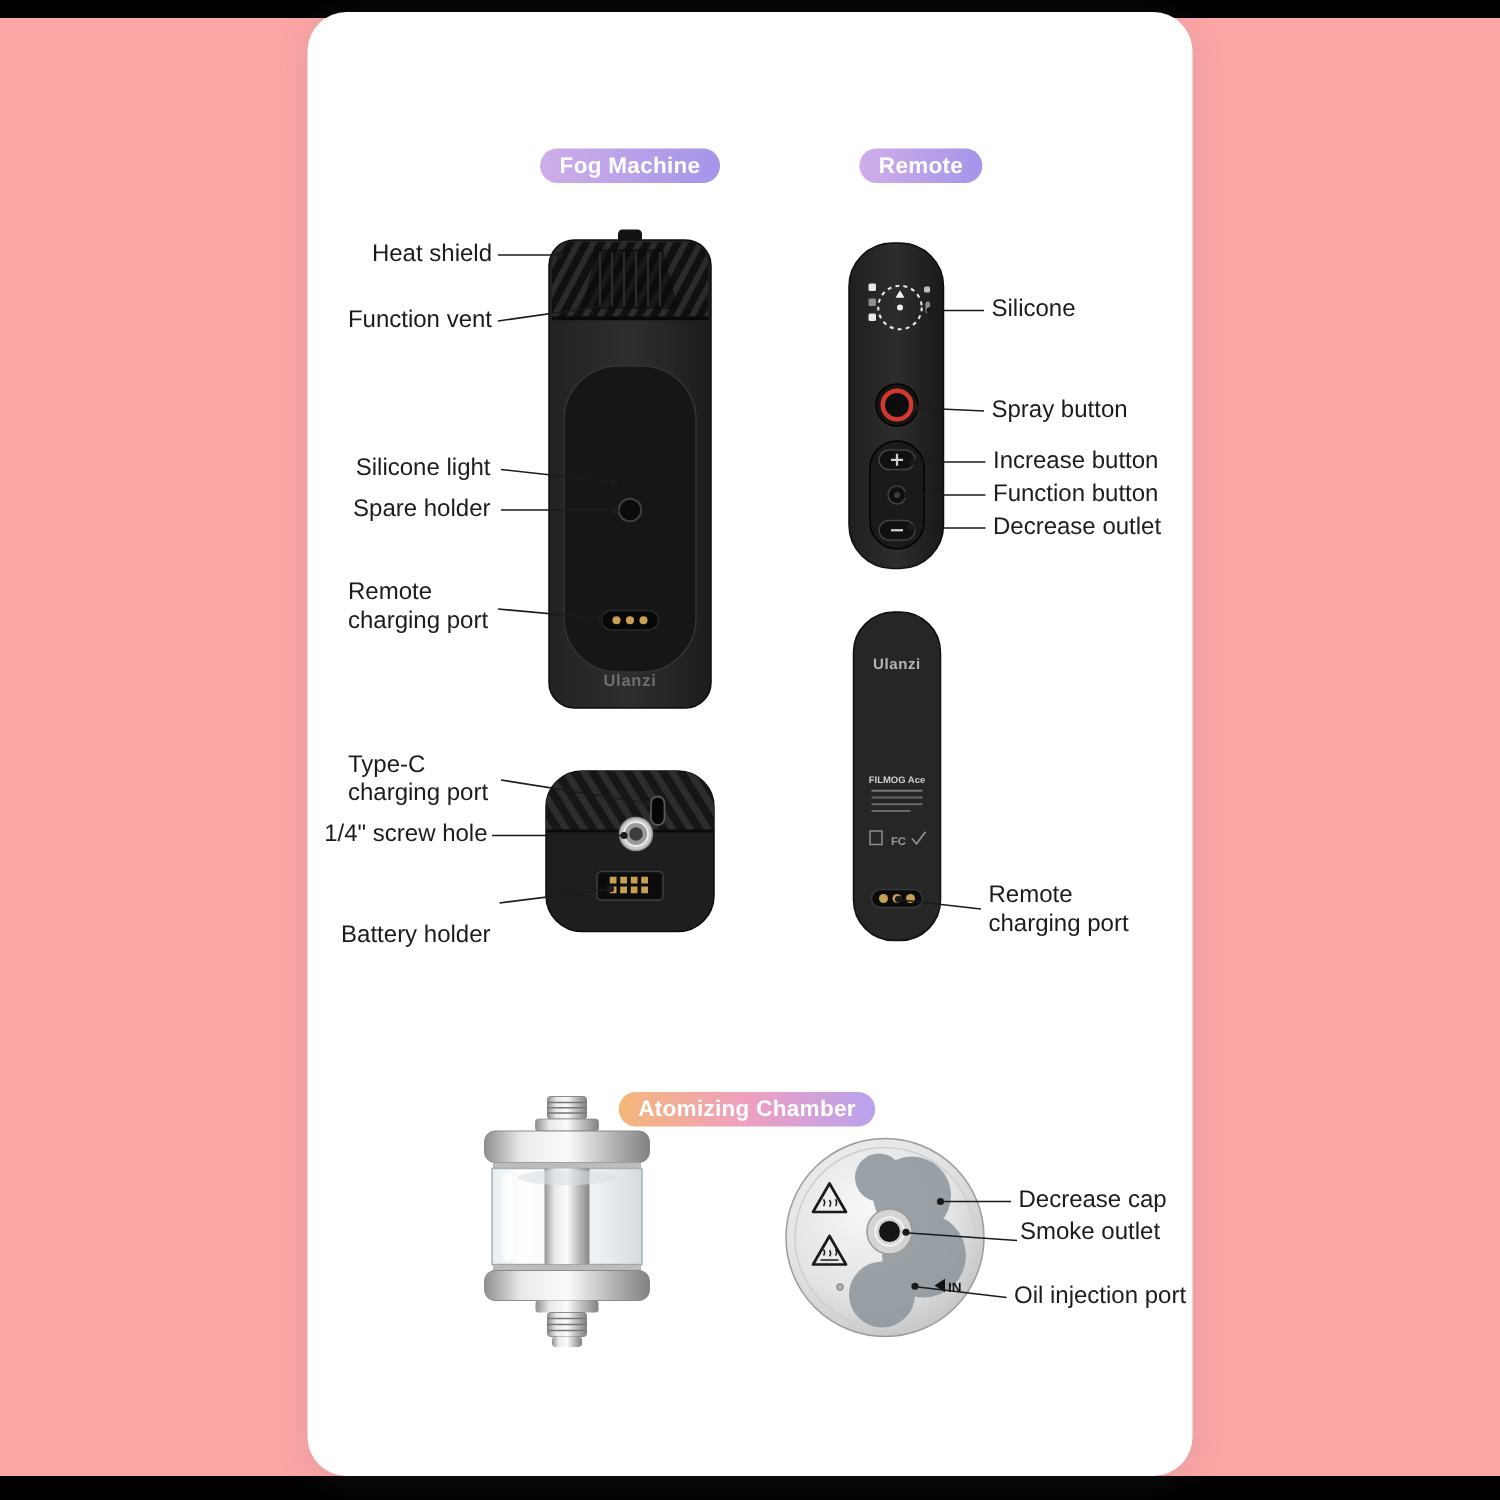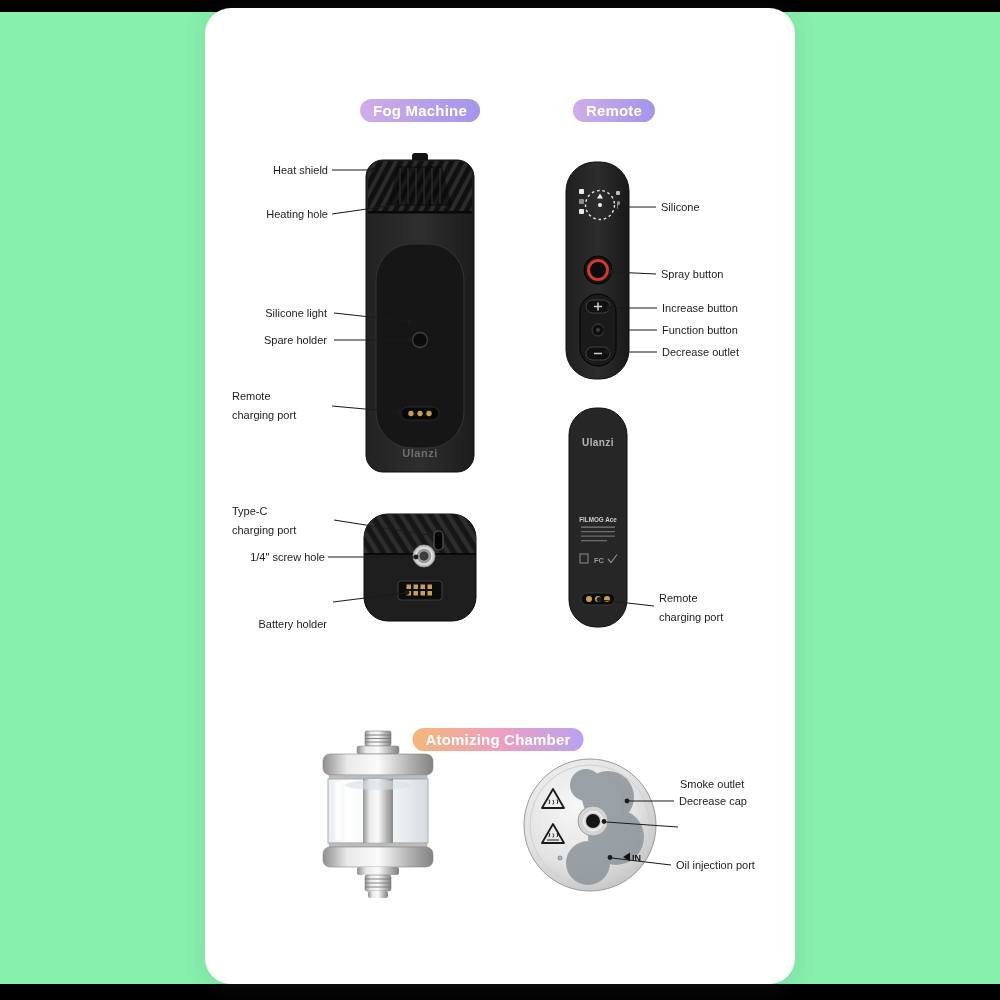--- a/index.html
+++ b/index.html
@@ -1,27 +1,27 @@
 <!DOCTYPE html>
 <html><head>
 <meta charset="utf-8">
 <style>
   html,body{margin:0;padding:0;background:#ffffff;}
-  .page{position:relative;width:1000px;height:1000px;background:#86efac;overflow:hidden;
+  .page{position:relative;width:1000px;height:1000px;background:#fca5a5;overflow:hidden;
         font-family:"Liberation Sans",sans-serif;color:#1c1c1c;}
   .bar{position:absolute;left:0;width:1000px;background:#000;}
   .bar.top{top:0;height:12px;}
   .bar.bottom{top:984px;height:16px;}
   .card{position:absolute;left:205px;top:8px;width:590px;height:976px;background:#ffffff;
         border-radius:26px;box-shadow:0 3px 22px rgba(110,110,135,.16);}
   .badge{position:absolute;transform:translateX(-50%);color:#fff;font-weight:bold;font-size:15px;
          padding:3px 13px;border-radius:14px;letter-spacing:.2px;white-space:nowrap;}
   .badge.purple{background:linear-gradient(90deg,#cfaee8,#a494ea);}
   .badge.sunset{background:linear-gradient(90deg,#f4b778,#ef9fc0,#b8a2ef);margin-top:40px;}
-  .lbl{position:absolute;font-size:11px;line-height:18.5px;color:#1c1c1c;
+  .lbl{position:absolute;font-size:16px;line-height:18.5px;color:#1c1c1c;
        transform:translateY(-50%);white-space:nowrap;}
   .lbl.r{text-align:right;}
   svg.ill{position:absolute;overflow:visible;}
 </style>
 </head>
 <body>
 
 <div class="page">
 
   <div class="bar top"></div>
@@ -270,21 +270,21 @@
       <path d="M674,801 H629" fill="none"></path>
         <circle cx="627" cy="801" r="2.4" stroke="none"></circle>
       <path d="M678,827 L606,822" fill="none"></path>
         <circle cx="604" cy="821.5" r="2.4" stroke="none"></circle>
       <path d="M671,865 L612,858" fill="none"></path>
         <circle cx="610" cy="857.5" r="2.4" stroke="none"></circle>
     </g>
   </svg>
 
   <div class="lbl r" style="right:672px;top:170px">Heat shield</div>
-  <div class="lbl r" style="right:672px;top:214px">Heating hole</div>
+  <div class="lbl r" style="right:672px;top:214px">Function vent</div>
   <div class="lbl r" style="right:673px;top:313px">Silicone light</div>
   <div class="lbl r" style="right:673px;top:340px">Spare holder</div>
   <div class="lbl" style="left:232px;top:405px">
     <div>Remote</div>
     <div>charging port</div>
   </div>
   <div class="lbl" style="left:232px;top:520px">
     <div>Type-C</div>
     <div>charging port</div>
   </div>
@@ -295,16 +295,16 @@
   <div class="lbl" style="left:661px;top:274px">Spray button</div>
   <div class="lbl" style="left:662px;top:308px">Increase button</div>
   <div class="lbl" style="left:662px;top:330px">Function button</div>
   <div class="lbl" style="left:662px;top:352px">Decrease outlet</div>
   <div class="lbl" style="left:659px;top:607px">
     <div>Remote</div>
     <div>charging port</div>
   </div>
 
   <div class="lbl" style="left:679px;top:801px">Decrease cap</div>
-  <div class="lbl" style="left:680px;top:784px">Smoke outlet</div>
+  <div class="lbl" style="left:680px;top:822px">Smoke outlet</div>
   <div class="lbl" style="left:676px;top:865px">Oil injection port</div>
 
 </div>
 
 </body></html>

